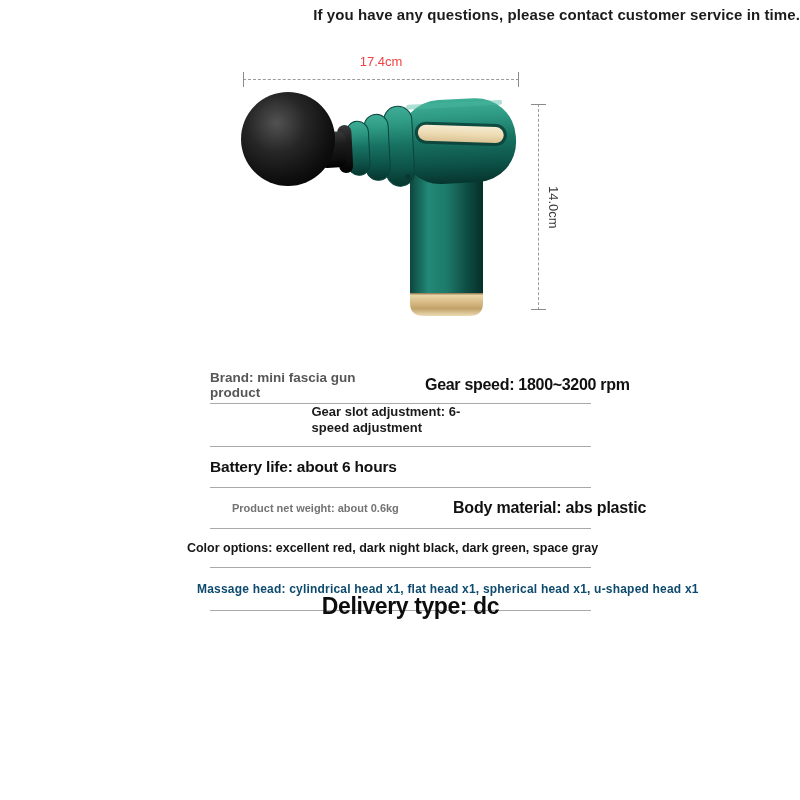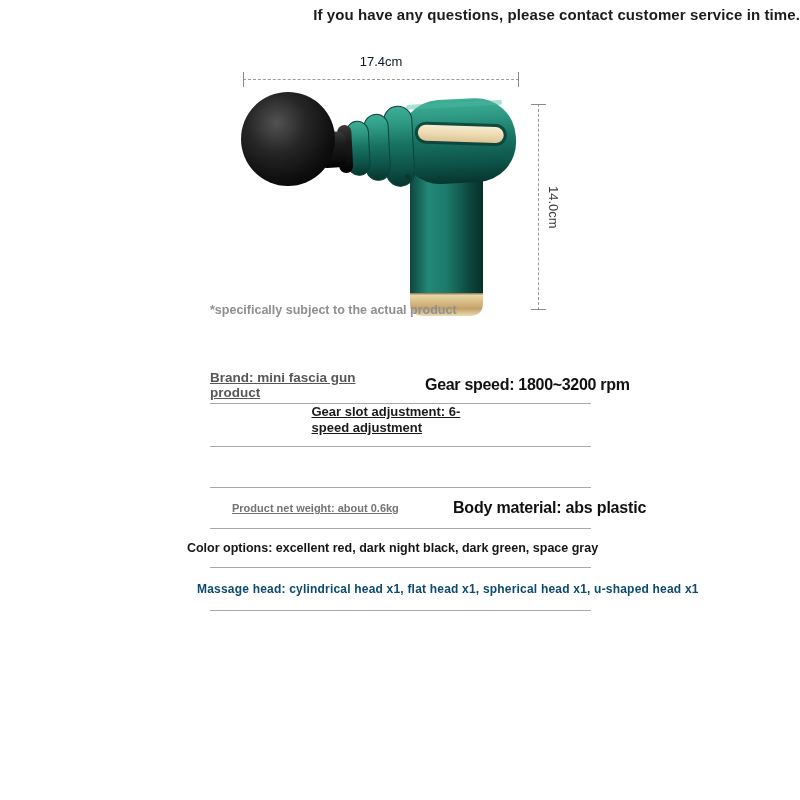--- a/index.html
+++ b/index.html
@@ -10,41 +10,41 @@
   
   .notice { position:absolute; left:0; top:6px; width:100%; text-align:right;
             font-size:15px; font-weight:700; color:#1c1c1c; letter-spacing:0.1px; }
 
   
   .dim-h-line { position:absolute; left:243px; top:79px; width:276px; border-top:1.5px dashed #9b9b9b; }
   .dim-h-tick { position:absolute; top:72px; width:0; height:15px; border-left:1.5px solid #8a8a8a; }
   .tick-left  { left:243px; }
   .tick-right { left:518px; }
   .dim-h-label { position:absolute; left:243px; top:54px; width:276px; text-align:center;
-                 font-size:13px; color:#0f172a; }
+                 font-size:13px; color:#ef4444; }
   .dim-v-line { position:absolute; left:538px; top:104px; height:206px; border-left:1.5px dashed #9b9b9b; }
   .dim-v-tick { position:absolute; left:531px; width:15px; height:0; border-top:1.5px solid #8a8a8a; }
   .tick-top    { top:104px; }
   .tick-bottom { top:309px; }
   .dim-v-label { position:absolute; left:546px; top:104px; height:206px;
                  writing-mode:vertical-rl; text-align:center;
                  font-size:13px; color:#3c3c3c; }
 
   
   .gun-svg { position:absolute; left:230px; top:85px; }
 
   .disclaimer { position:absolute; left:210px; top:303px;
                 font-size:12.5px; font-weight:600; color:#8f8f8f; }
 
   
   .spec-table { position:absolute; left:210px; top:366px; width:381px; }
   .spec-row { display:flex; align-items:center; border-bottom:1px solid #a9a9a9; }
   .row-1 { height:38px; } .row-2 { height:43px;flex-direction:column; } .row-3 { height:41px; }
   .row-4 { height:41px; } .row-5 { height:39px;justify-content:center; } .row-6 { height:43px; }
-  .cell-left  { flex:0 0 189px;text-decoration:underline; }
+  .cell-left  { flex:0 0 189px; }
   .cell-right { flex:1; white-space:nowrap; }
   .r1l { font-size:13.5px; font-weight:600; color:#575757; }
   .r1r { font-size:16px;   font-weight:700; color:#111; padding-left:26px; letter-spacing:-0.3px; }
   .r2l { font-size:13px;   font-weight:700; color:#1a1a1a; line-height:1.2; max-width:178px; }
   .r2r { font-size:23px;   font-weight:700; color:#0d0d0d; padding-left:20px; letter-spacing:-0.4px; }
   .r3l { font-size:15.5px; font-weight:700; color:#111; letter-spacing:-0.2px; }
   .r3r { font-size:13px;   font-weight:700; color:#1a1a1a; }
   .r4l { font-size:11px; font-weight:700; color:#737373;margin-left:22px; }
   .r4r { font-size:16px;   font-weight:700; color:#111; letter-spacing:-0.2px;margin-left:32px; }
   .cell-full { white-space:nowrap; }
@@ -126,31 +126,32 @@
       <g transform="rotate(5 232 51)">
         <rect x="185" y="38" width="92" height="22" rx="11" fill="#0a4037" opacity="0.85"></rect>
         <rect x="188" y="41" width="86" height="16" rx="8" fill="url(#creamGrad)"></rect>
       </g>
       <circle cx="176" cy="89" r="2.6" fill="#09382f"></circle>
     </g>
 
     <circle cx="58" cy="54" r="47" fill="url(#sphereGrad)"></circle>
   </svg>
 
-  <div class="disclaimer">*specifically subject to the actual product</div>
 
   <div class="spec-table">
     <div class="spec-row row-1">
       <div class="cell-left r1l">Brand: mini fascia gun product</div>
       <div class="cell-right r1r">Gear speed: 1800~3200 rpm</div>
     </div>
     <div class="spec-row row-2">
       <div class="cell-left r2l">Gear slot adjustment: 6-speed adjustment</div>
+      <div class="cell-right r2r">Delivery type: dc</div>
     </div>
     <div class="spec-row row-3">
+      <div class="cell-left r3l">Battery life: about 6 hours</div>
     </div>
     <div class="spec-row row-4">
       <div class="cell-left r4l">Product net weight: about 0.6kg</div>
       <div class="cell-right r4r">Body material: abs plastic</div>
     </div>
     <div class="spec-row row-5">
       <div class="cell-full r5">Color options: excellent red, dark night black, dark green, space gray</div>
     </div>
     <div class="spec-row row-6">
       <div class="cell-full r6">Massage head: cylindrical head x1, flat head x1, spherical head x1, u-shaped head x1</div>

